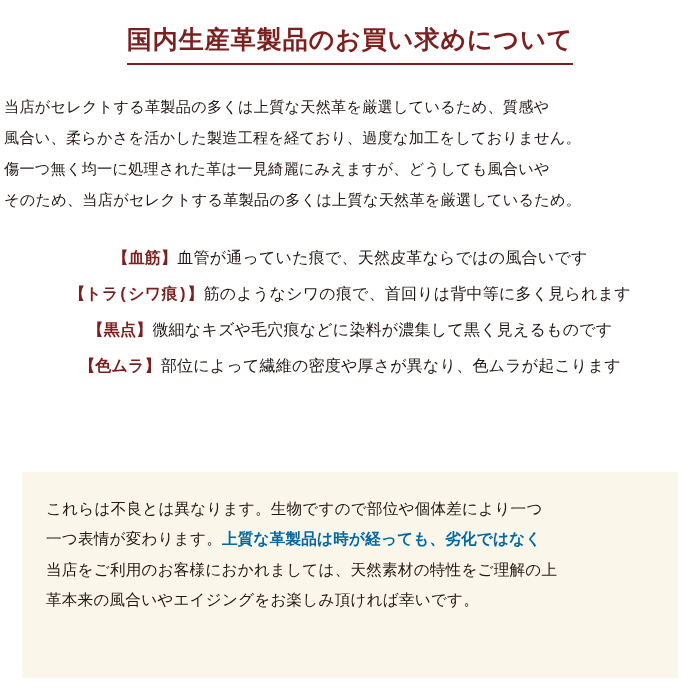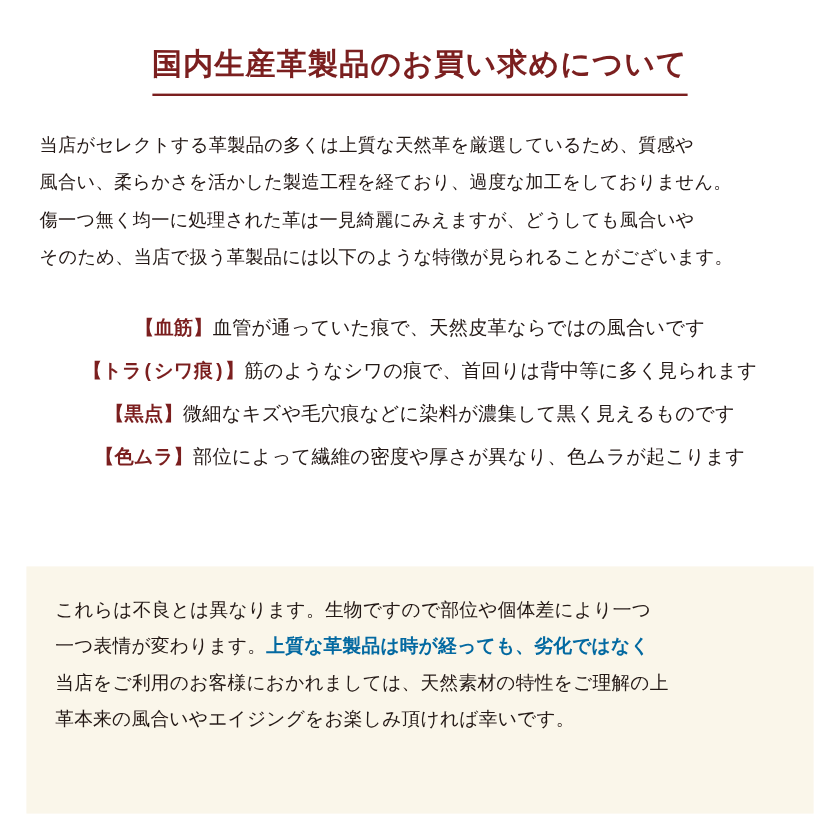--- a/index.html
+++ b/index.html
@@ -12,42 +12,42 @@
     background: #ffffff;
     font-family: "Liberation Serif", "DejaVu Serif", serif;
     color: #231815;
     overflow: hidden;
   }
   .page {
     position: relative;
     width: 700px;
     height: 700px;
     box-sizing: border-box;
-    padding: 15px;
+    padding: 0;
   }
 
   
   .title-wrap {
     text-align: center;
     padding-top: 24px;
   }
   .title {
     display: inline-block;
     font-size: 25px;
     font-weight: bold;
     color: #7b1f1f;
     letter-spacing: 1px;
     padding-bottom: 6px;
     border-bottom: 2px solid #7b1f1f;
     line-height: 1.3;
   }
 
   
   .intro {
-    margin: 26px 22px 0 18px;
+    margin: 26px 22px 0 4px;
     font-size: 15.2px;
     line-height: 2.05;
     color: #231815;
     letter-spacing: 0.2px;
   }
   .intro div {
     white-space: nowrap;
   }
 
   
@@ -98,21 +98,21 @@
 <div class="page">
 
   <div class="title-wrap">
     <div class="title">国内生産革製品のお買い求めについて</div>
   </div>
 
   <div class="intro">
     <div>当店がセレクトする革製品の多くは上質な天然革を厳選しているため、質感や</div>
     <div>風合い、柔らかさを活かした製造工程を経ており、過度な加工をしておりません。</div>
     <div>傷一つ無く均一に処理された革は一見綺麗にみえますが、どうしても風合いや</div>
-    <div>そのため、当店で扱う革製品には以下のような特徴が見られることがございます。</div>
+    <div>そのため、当店がセレクトする革製品の多くは上質な天然革を厳選しているため。</div>
   </div>
 
   <div class="features">
     <div class="feature-row">
       <span class="feature-term">【血筋】</span><span class="feature-desc">血管が通っていた痕で、天然皮革ならではの風合いです</span>
     </div>
     <div class="feature-row">
       <span class="feature-term">【トラ(シワ痕)】</span><span class="feature-desc">筋のようなシワの痕で、首回りは背中等に多く見られます</span>
     </div>
     <div class="feature-row">

